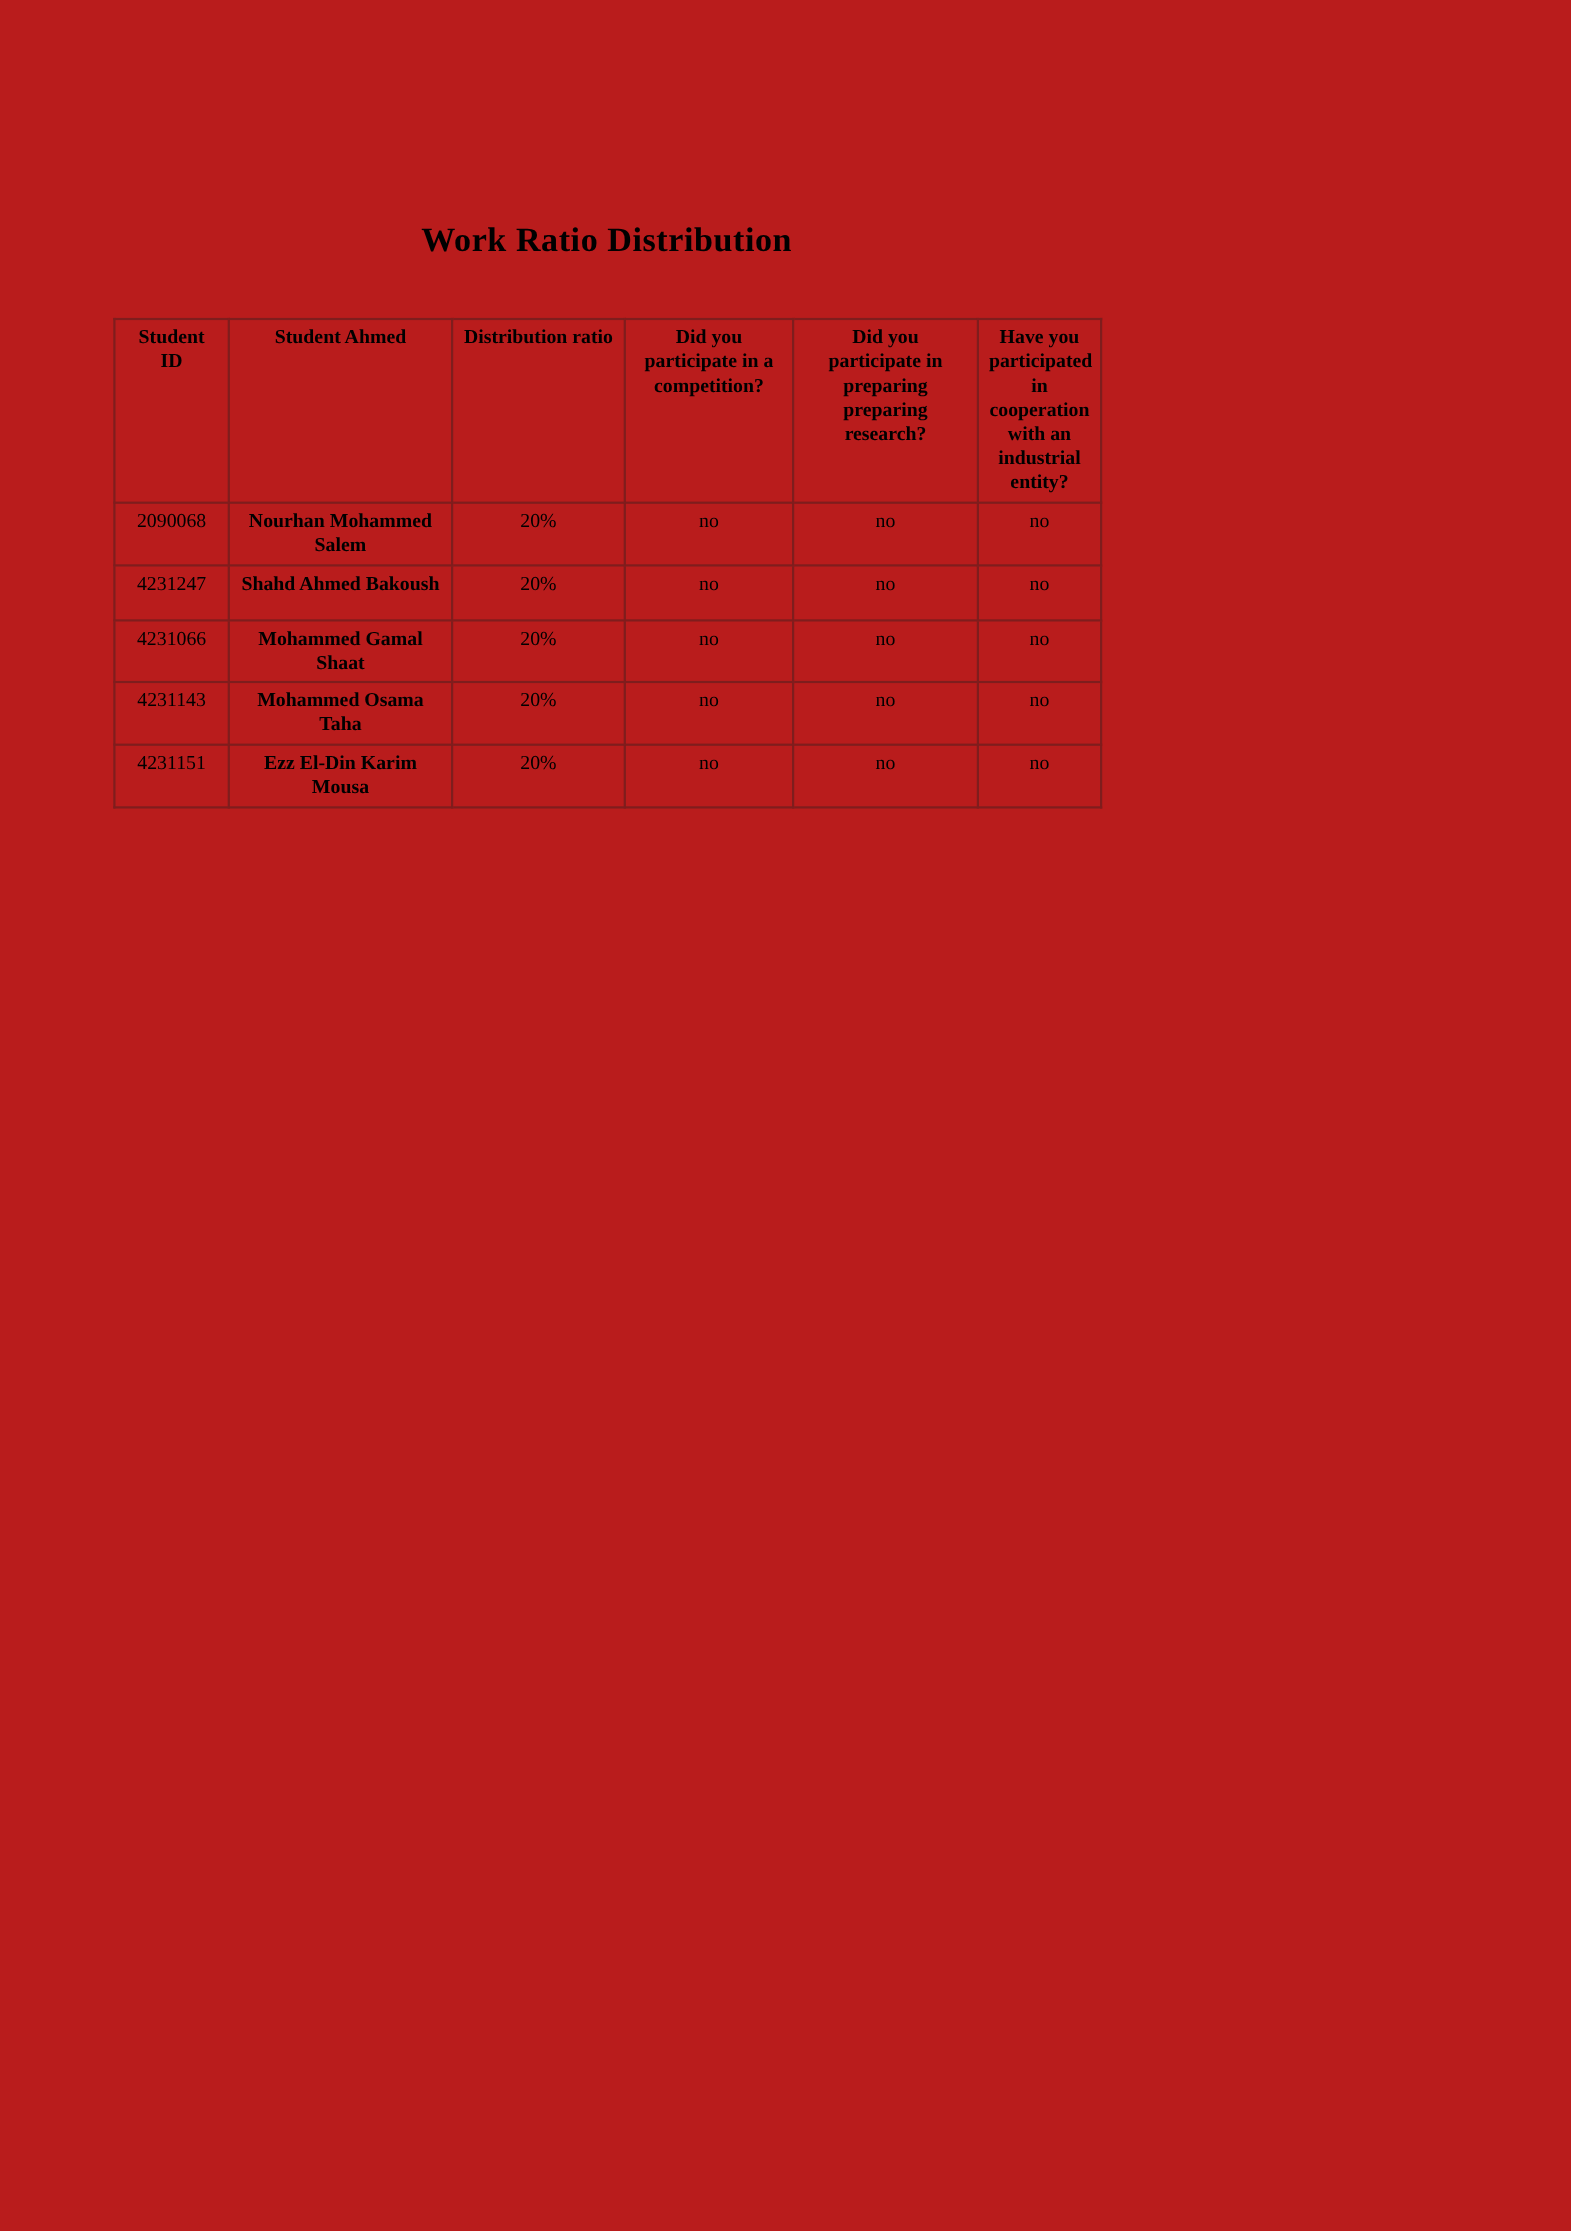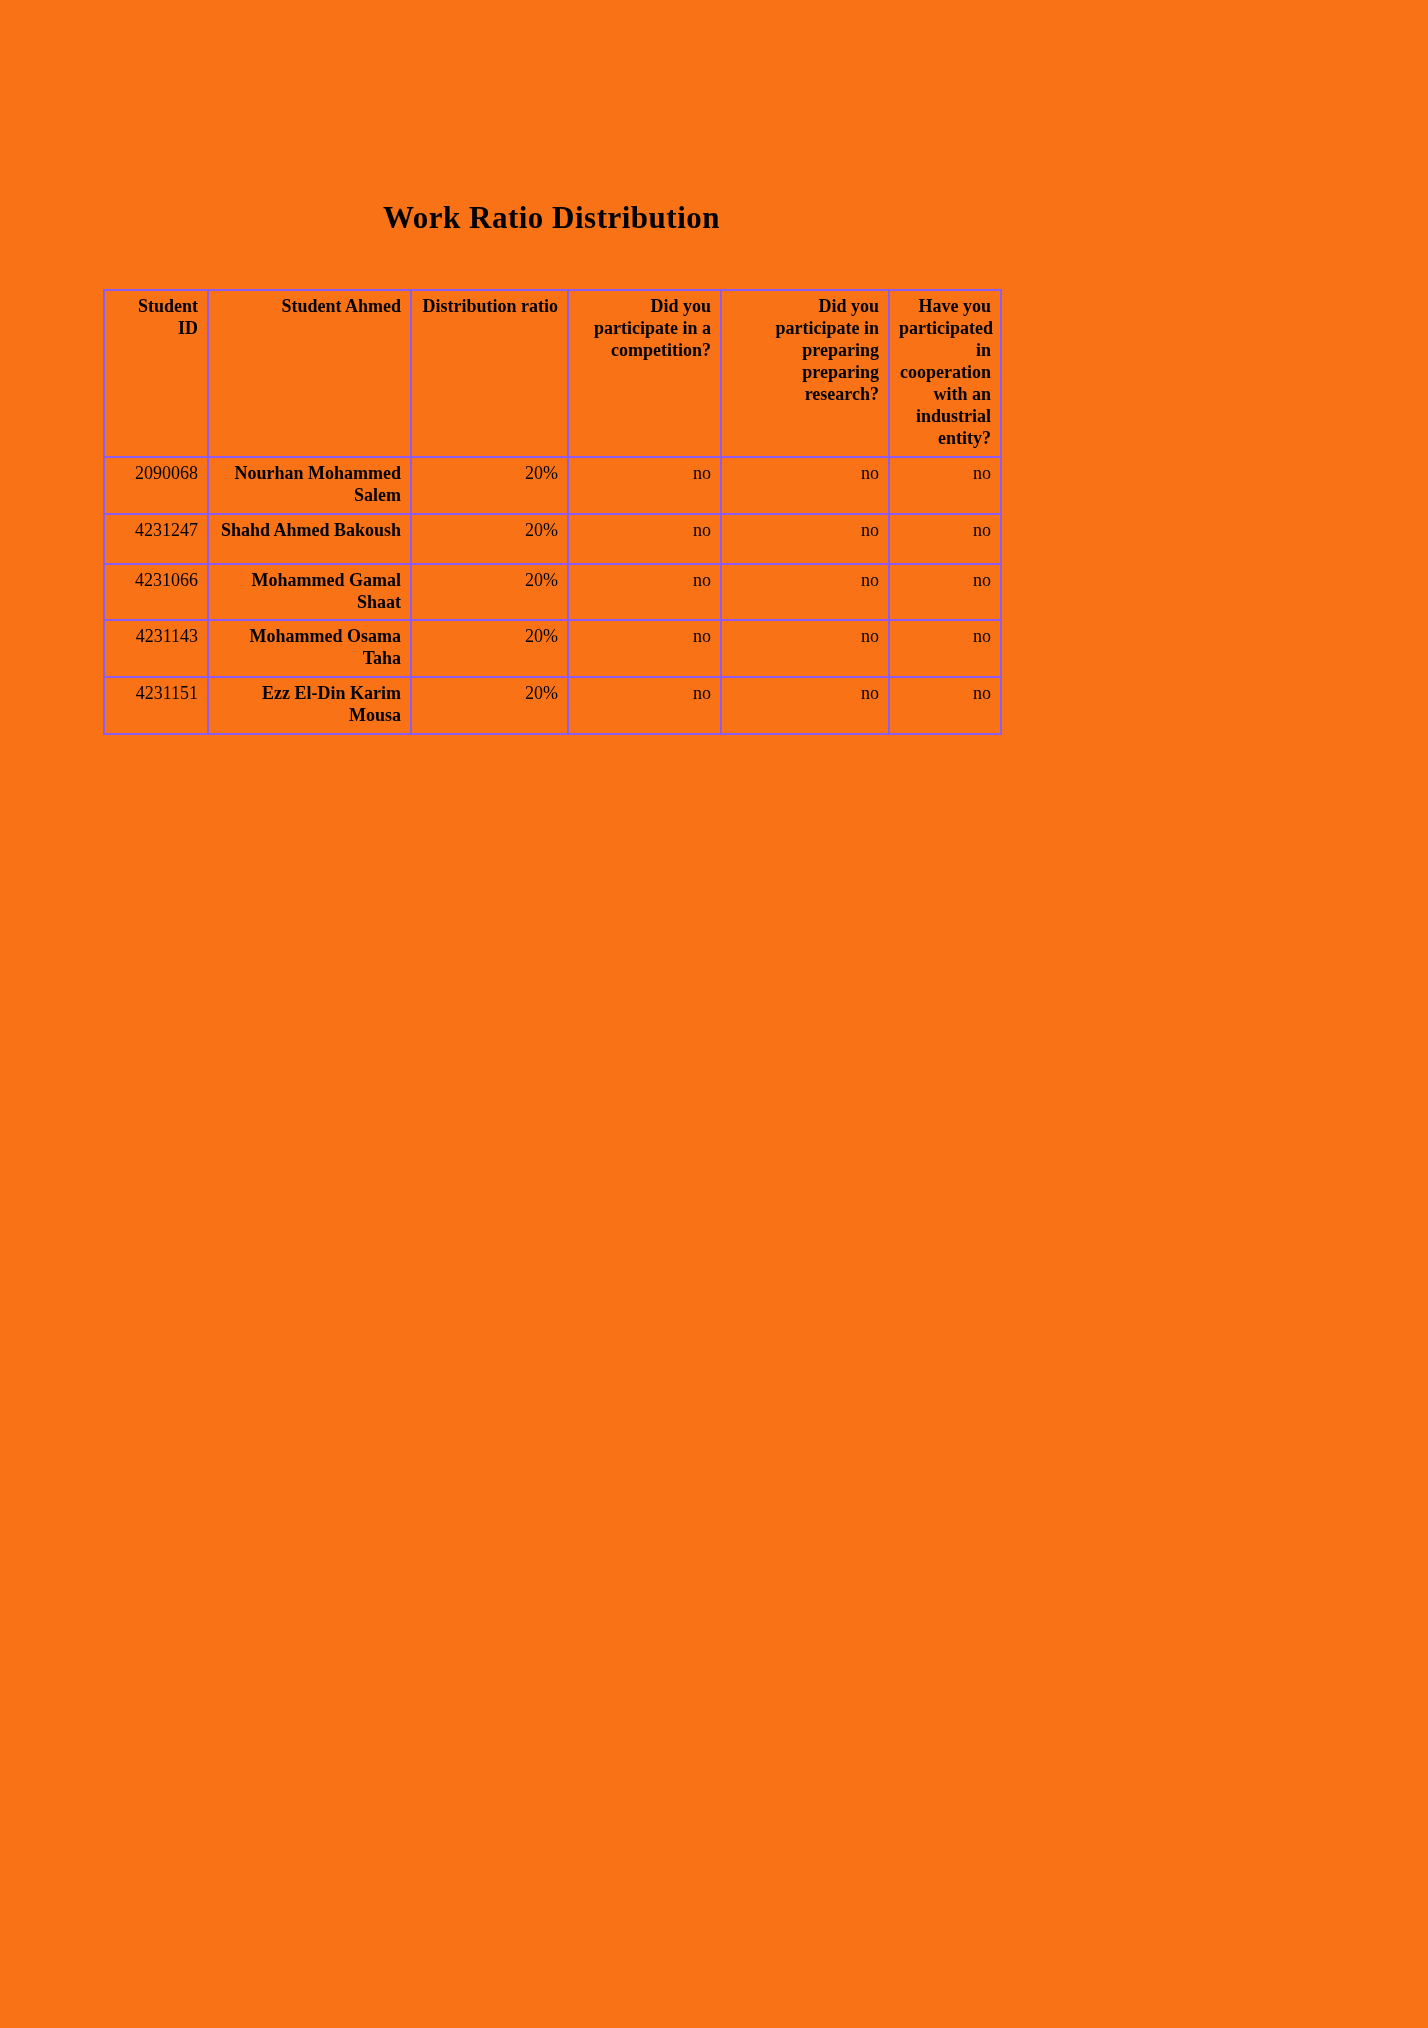--- a/index.html
+++ b/index.html
@@ -15,21 +15,21 @@
     font-family: "Liberation Serif", serif;
     color: #000000;
   }
 
   .page {
     position: absolute;
     top: 0;
     left: 0;
     width: 1428px;
     height: 2028px;
-    background: #f97316;
+    background: #b91c1c;
   }
 
   .doc-title {
     position: absolute;
     top: 200px;
     left: 103px;
     width: 897px;
     text-align: center;
     font-size: 31px;
     font-weight: bold;
@@ -42,23 +42,23 @@
     left: 103px;
     width: 897px;
     border-collapse: collapse;
     table-layout: fixed;
     font-size: 18px;
     line-height: 1.22;
   }
 
   table.work-table th,
   table.work-table td {
-    border: 2px solid #8b5cf6;
+    border: 2px solid #7f1d1d;
     vertical-align: top;
-    text-align: right;
+    text-align: center;
     padding: 5px 9px 6px 9px;
     overflow: hidden;
   }
 
   table.work-table th {
     font-weight: bold;
   }
 
   table.work-table thead tr {
     height: 158px;

